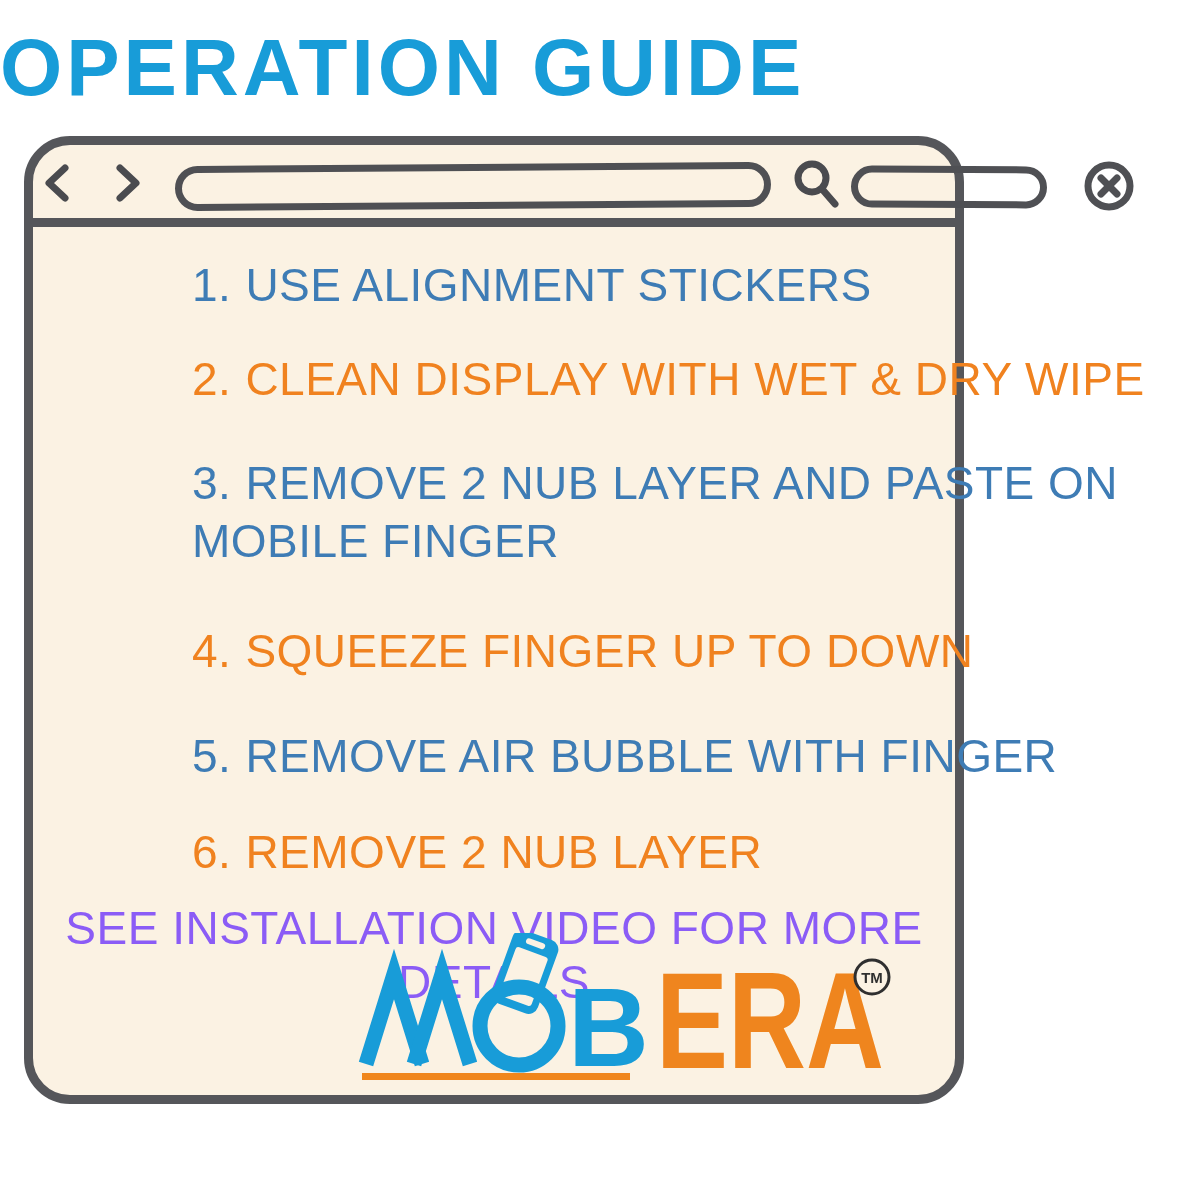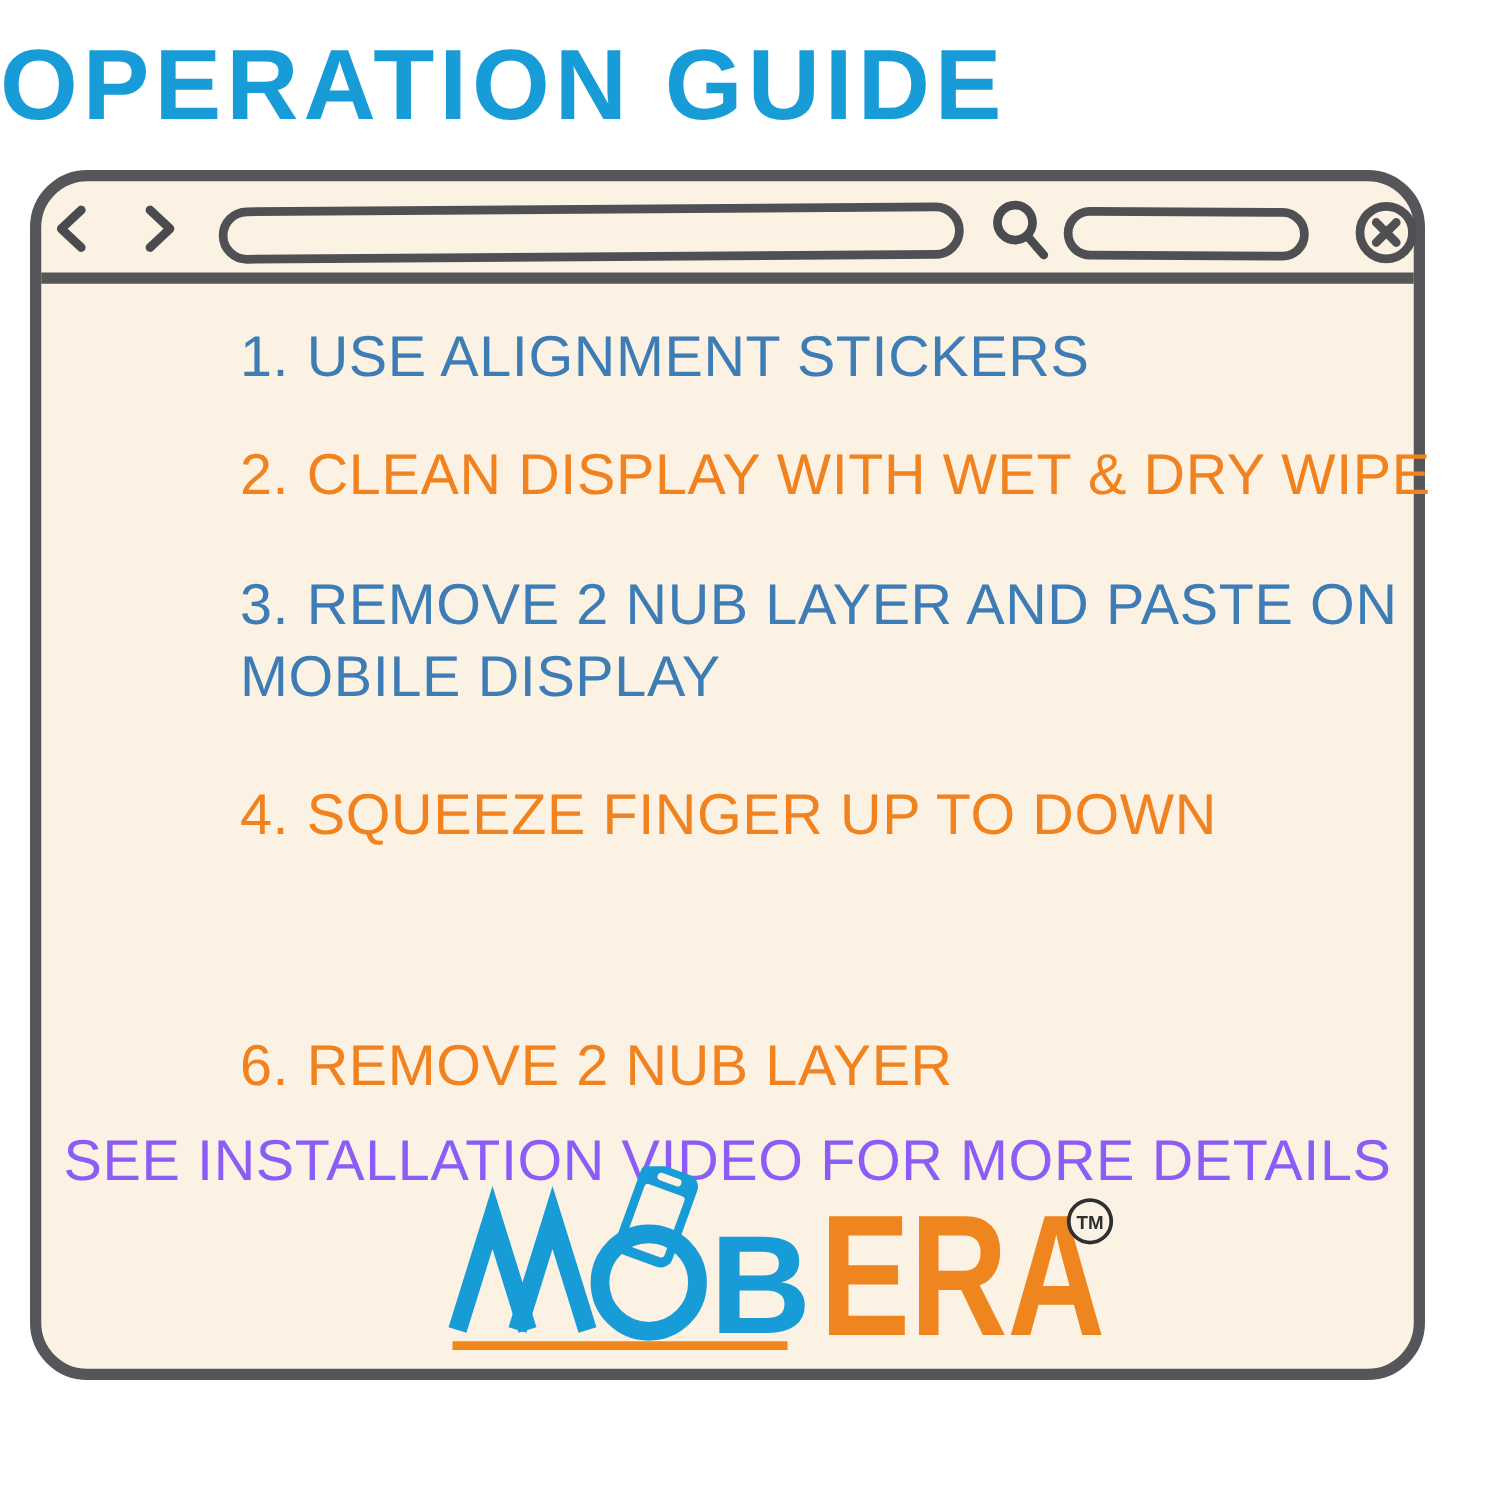--- a/index.html
+++ b/index.html
@@ -23,21 +23,21 @@
     font-size: 80px;
     font-weight: 800;
     letter-spacing: 4px;
     color: #189CD8;
   }
 
   
   .window {
     position: absolute;
     left: 24px; top: 136px;
-    width: 1116px; height: 968px;
+    width: 940px; height: 968px;
     box-sizing: border-box;
     background: #FBF2E3;
     border: 9px solid #55565A;
     border-radius: 46px;
   }
   .topbar {
     position: absolute;
     left: 0; top: 0;
     width: 100%; height: 73px;
     border-bottom: 9px solid #55565A;
@@ -137,24 +137,27 @@
 
     <ol class="steps">
       <li class="step blue s1">
         <span class="num">1.</span><span class="line">USE ALIGNMENT STICKERS</span>
       </li>
       <li class="step orange s2">
         <span class="num">2.</span><span class="line">CLEAN DISPLAY WITH WET &amp; DRY WIPE</span>
       </li>
       <li class="step blue s3">
         <span class="num">3.</span><span class="line">REMOVE 2 NUB LAYER AND PASTE ON</span>
-        <div class="line2">MOBILE DISPLAY</div>
+        <div class="line2">MOBILE FINGER</div>
       </li>
       <li class="step orange s4">
         <span class="num">4.</span><span class="line">SQUEEZE FINGER UP TO DOWN</span>
+      </li>
+      <li class="step blue s5">
+        <span class="num">5.</span><span class="line">REMOVE AIR BUBBLE WITH FINGER</span>
       </li>
       <li class="step orange s6">
         <span class="num">6.</span><span class="line">REMOVE 2 NUB LAYER</span>
       </li>
     </ol>
 
     <p class="footer-note">SEE INSTALLATION VIDEO FOR MORE DETAILS</p>
 
     <svg class="logo-svg" width="560" height="155" viewBox="350 935 560 155">
 

